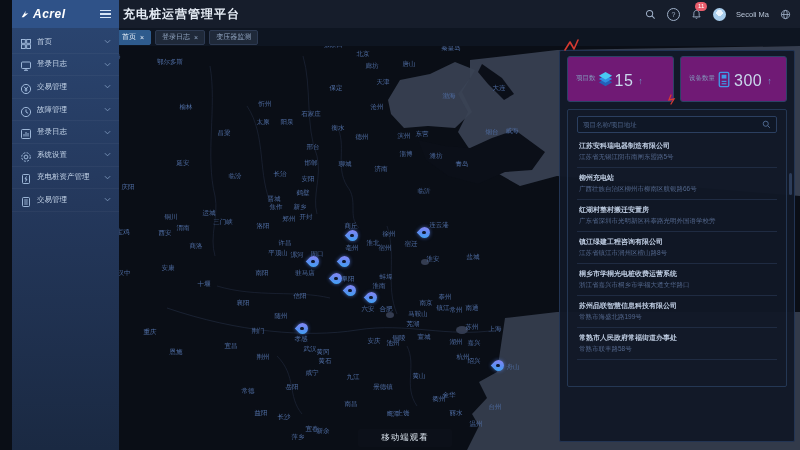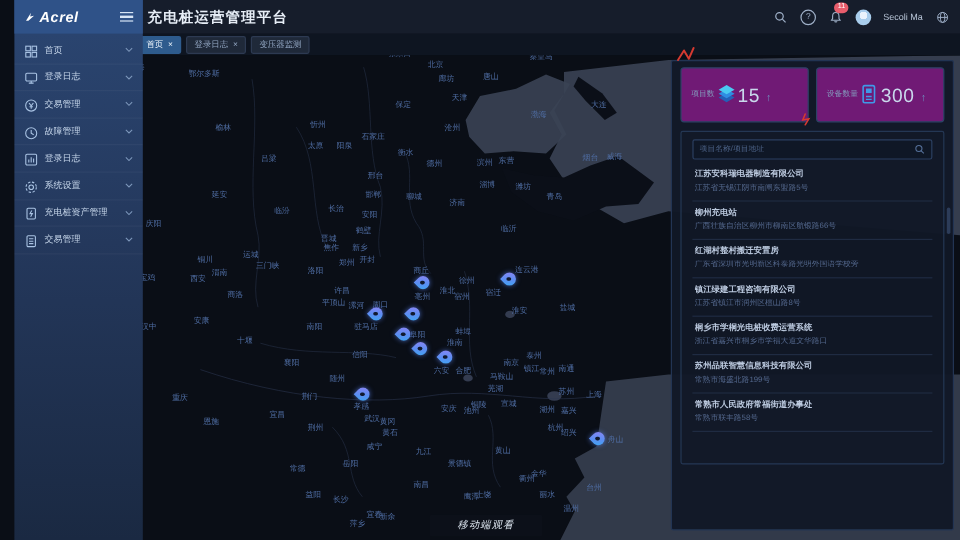--- a/index.html
+++ b/index.html
@@ -35,21 +35,21 @@
   .tab .close{font-size:7px;line-height:7px;}
 
   
   .map{position:absolute;left:107px;top:46px;width:693px;height:404px;background:#0a0e16;overflow:hidden;z-index:1;}
   .map svg.geo{position:absolute;left:0;top:0;}
   .city-label{position:absolute;transform:translate(-50%,-50%);font-size:6.5px;color:#4f6da3;white-space:nowrap;pointer-events:none;}
   .pin{position:absolute;width:11px;height:15px;z-index:3;}
   .pin .body{position:absolute;left:0;top:0;width:11px;height:11px;background:linear-gradient(140deg,#8d85f5 5%,#5b8ef2 55%,#39aaf2 100%);border-radius:50% 50% 50% 0;transform:rotate(45deg);box-shadow:0 0 4px rgba(96,140,255,.65);}
   .pin .dot{position:absolute;left:3.6px;top:3.6px;width:3.8px;height:3.8px;border-radius:50%;background:#10192e;}
   .mobile-pill{position:absolute;left:358px;top:429px;width:94px;height:18px;background:rgba(13,17,26,.82);border-radius:2px;display:flex;align-items:center;justify-content:center;z-index:4;}
-  .mobile-pill span{font-size:8.5px;color:#dde6f0;letter-spacing:1px;font-style:italic;}
+  .mobile-pill span{font-size:8.5px;color:#dde6f0;letter-spacing:1px;}
 
   
   .panel{position:absolute;left:559px;top:50px;width:236px;height:392px;background:rgba(17,24,39,0.96);border:1px solid #223453;border-radius:2px;box-sizing:border-box;z-index:5;}
   .stat-row{display:flex;gap:6px;margin:5px 7px 0 7px;}
   .stat-card{flex:1;height:46px;background:#701a75;border:1px solid #2c4266;border-radius:3px;padding:17px 8px;box-sizing:border-box;display:flex;flex-direction:row;}
   .stat-label{font-size:6.5px;color:#8398bb;}
   .stat-body{display:flex;align-items:center;margin-top:4px;}
   .stat-ic{width:19px;height:19px;}
   .stat-value{margin-left:auto;font-size:16px;color:#c9d9ec;letter-spacing:.5px;}
   .stat-arrow{font-size:9px;color:#6e97c4;margin-left:5px;}

